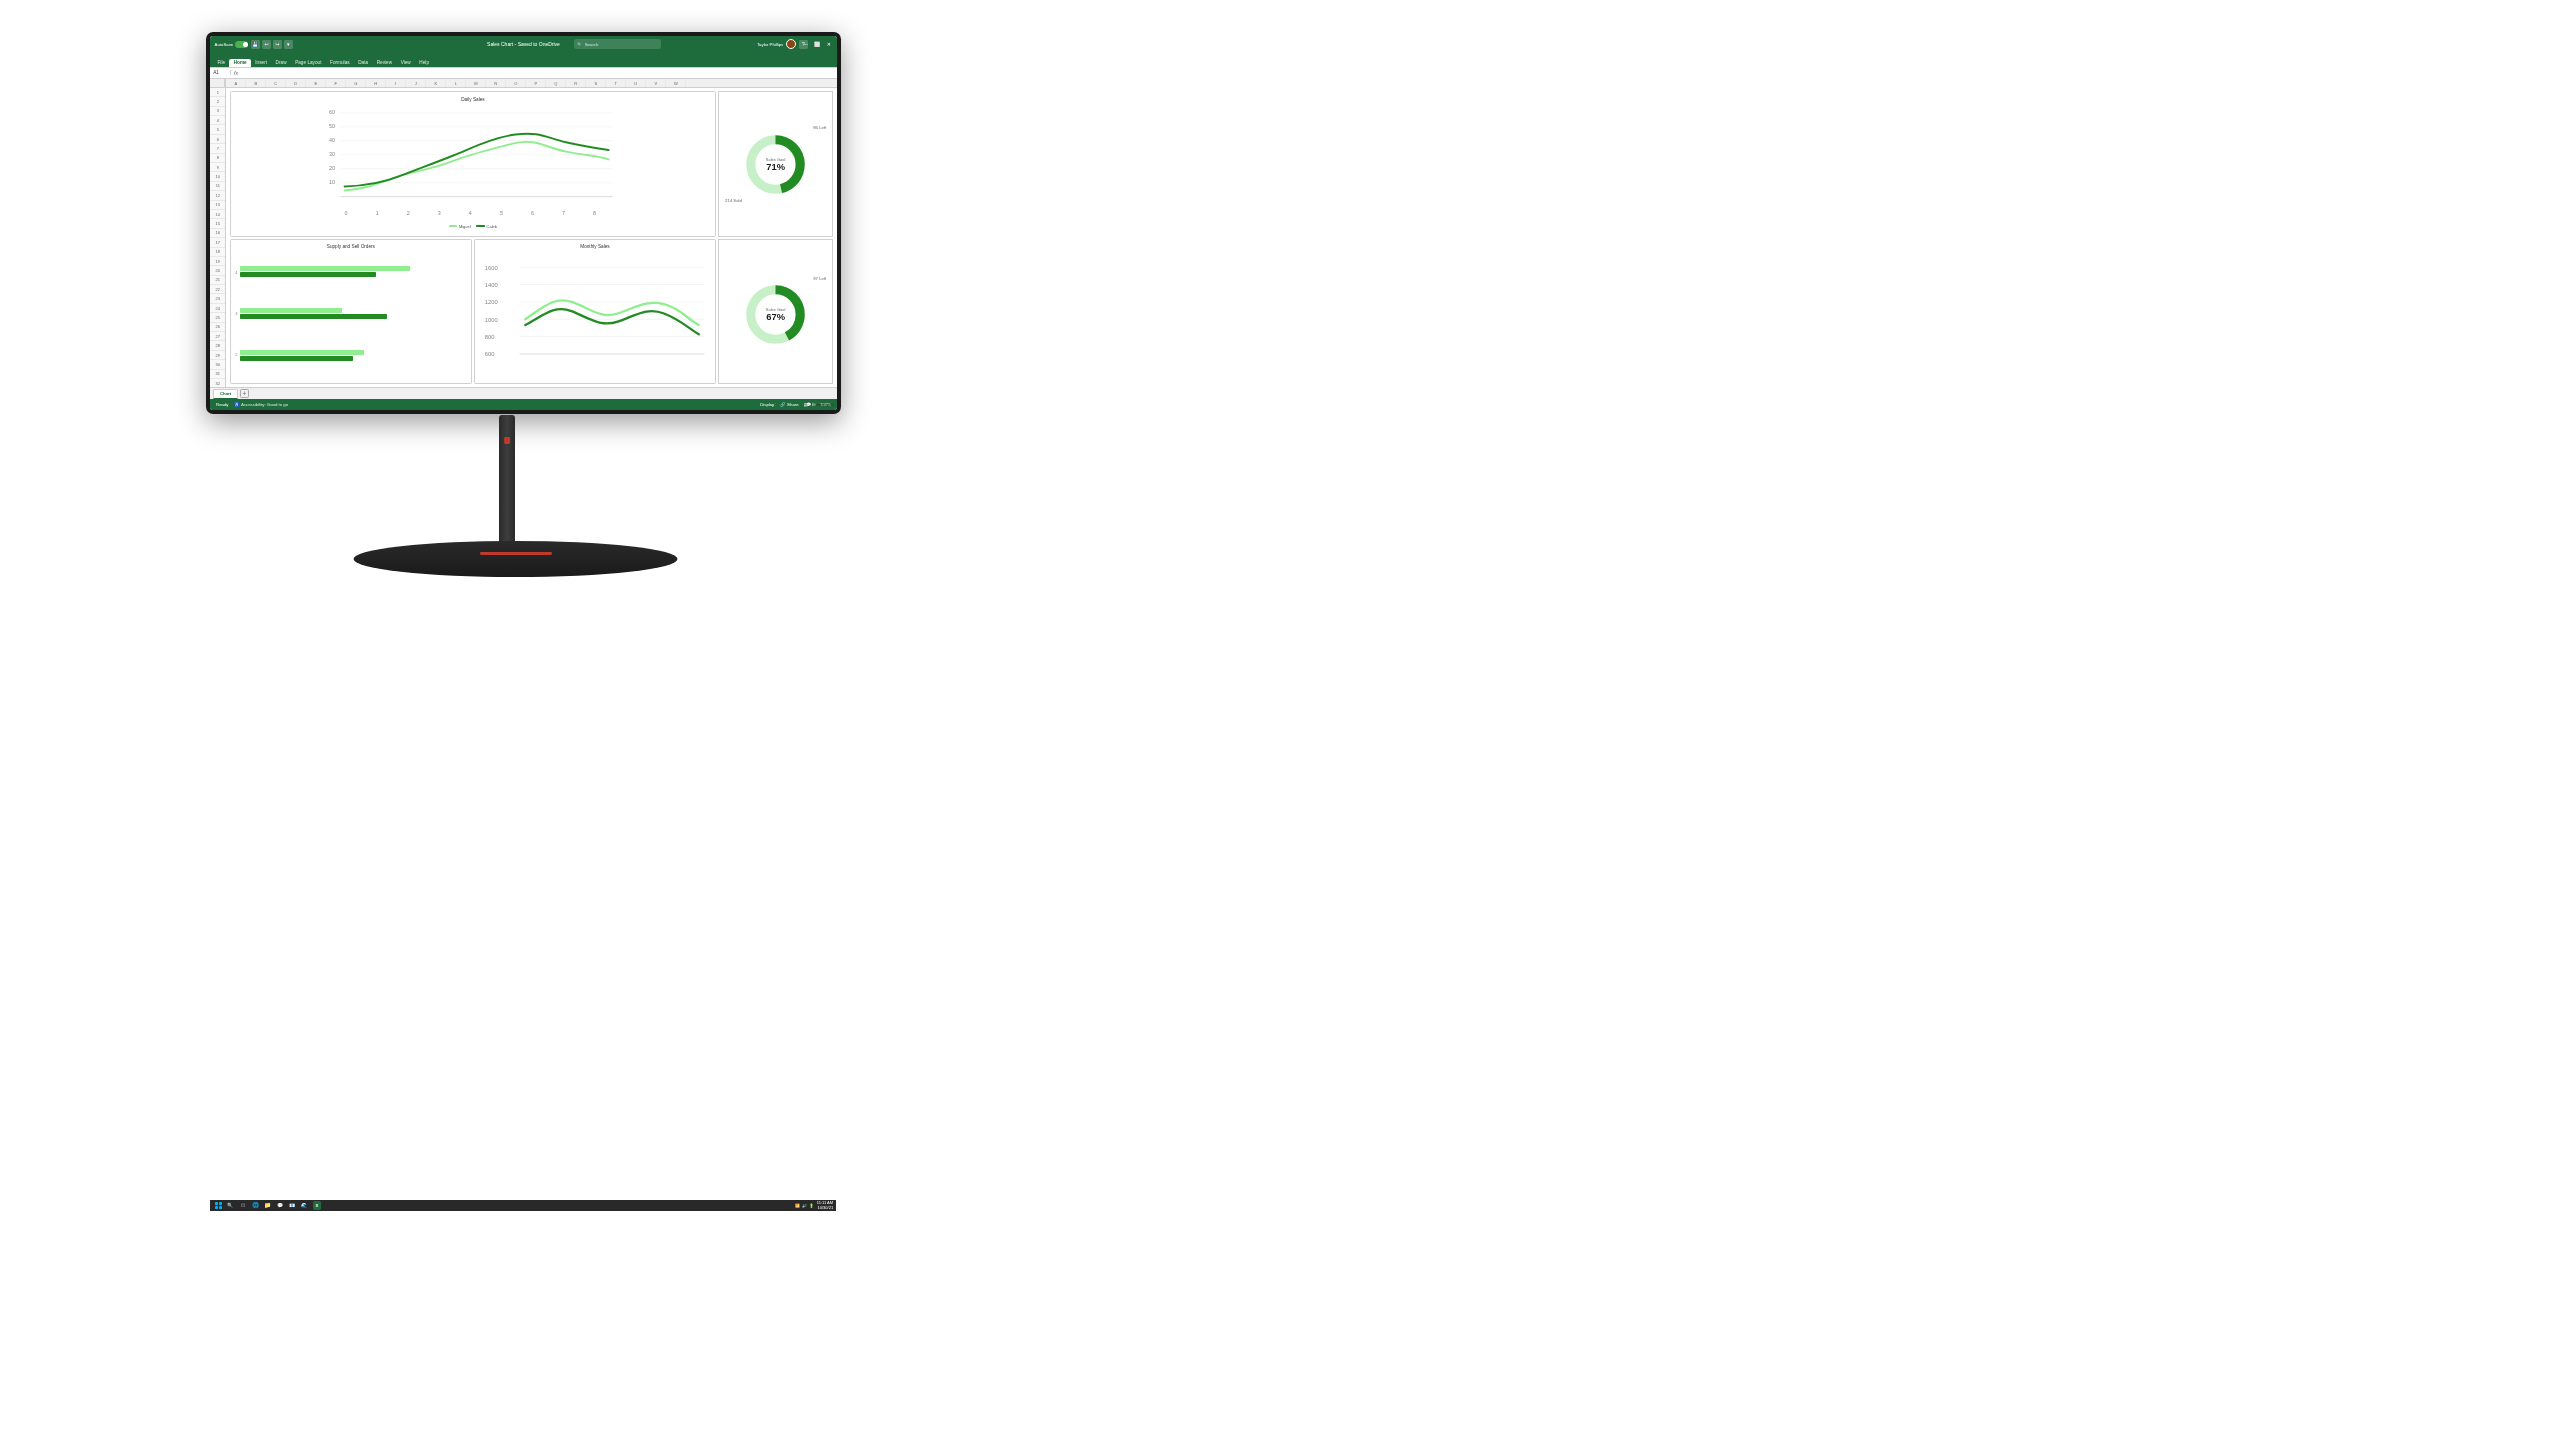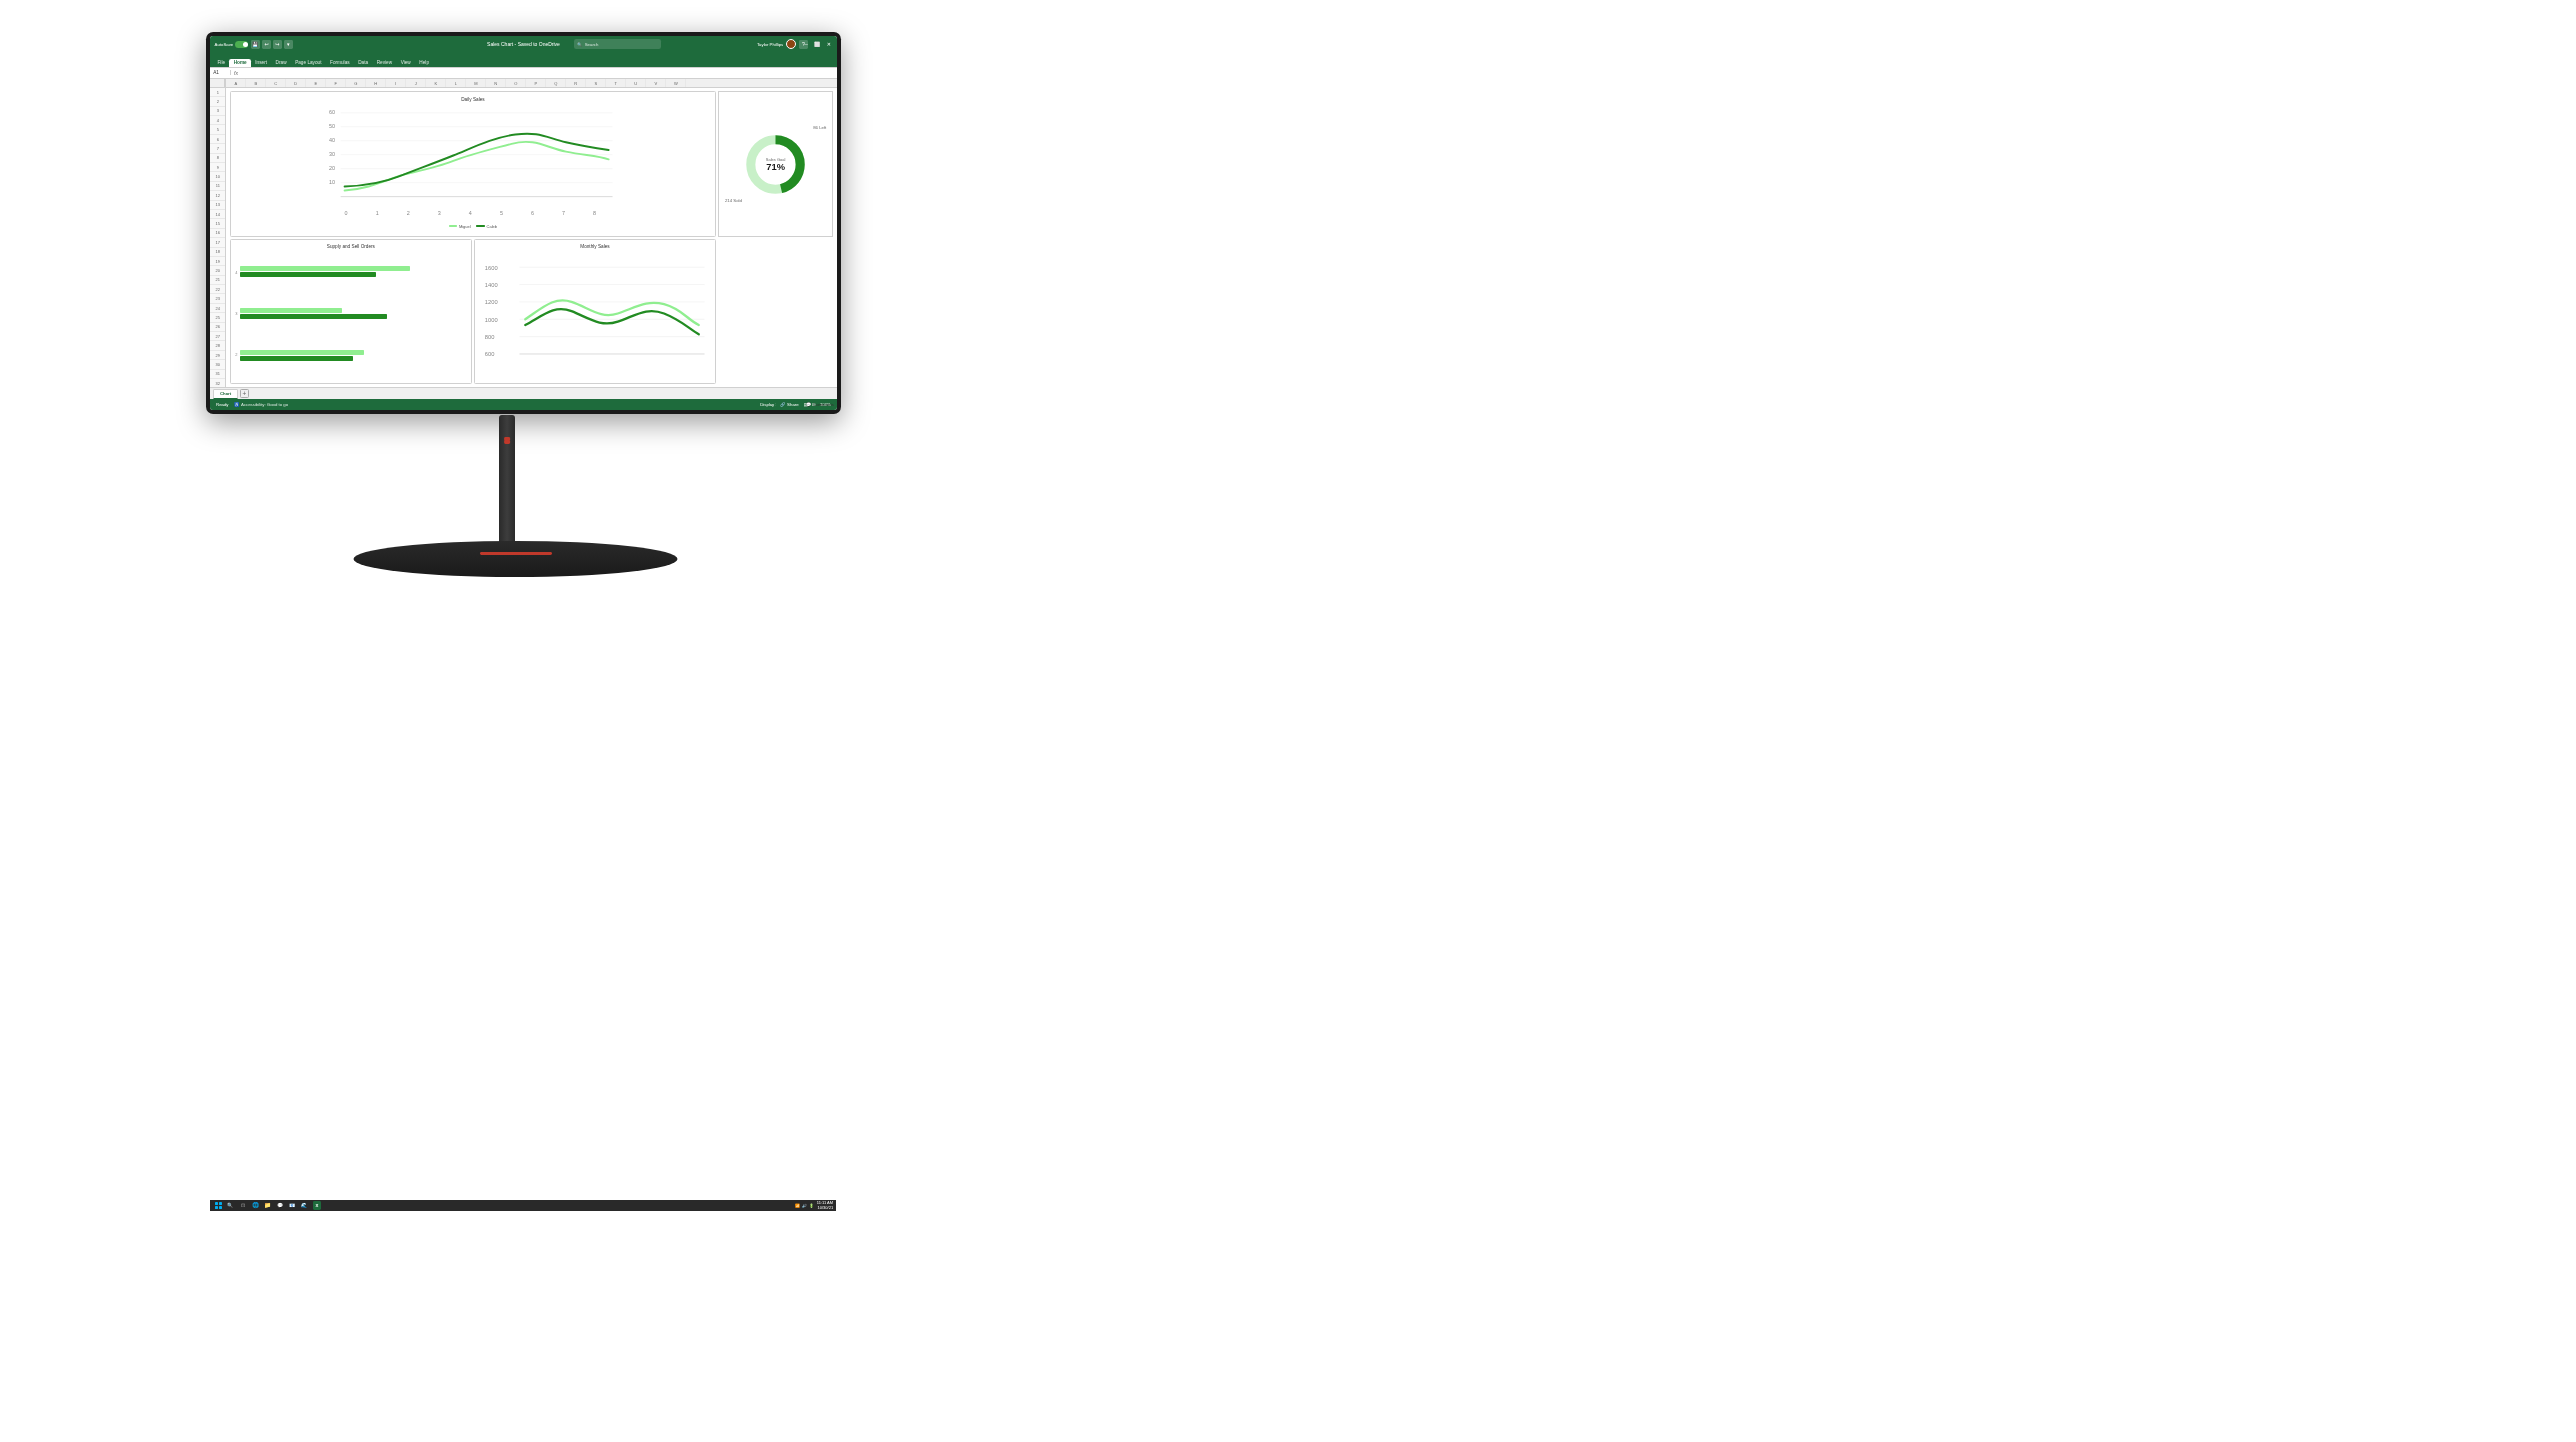--- a/index.html
+++ b/index.html
@@ -884,20 +884,34 @@
                       <line x1="35" y1="70" x2="195" y2="70" stroke="#e8e8e8" stroke-width="0.4"></line>
                       <line x1="35" y1="85" x2="195" y2="85" stroke="#ccc" stroke-width="0.6"></line>
 
                       <path d="M 40 55 C 55 45, 65 35, 80 40 S 105 55, 120 50 S 145 38, 160 42 S 180 55, 190 60" fill="none" stroke="#90EE90" stroke-width="2" stroke-linecap="round"></path>
 
                       <path d="M 40 60 C 55 52, 65 42, 80 48 S 105 62, 120 57 S 145 44, 160 50 S 180 62, 190 68" fill="none" stroke="#228B22" stroke-width="2" stroke-linecap="round"></path>
                     </svg>
                   </div>
                 </div>
 
+                <div class="donut-chart-2">
+                  <div class="donut-label-top" style="text-align:right;font-size:4.3px;color:#666;width:100%;margin-bottom:1.4px;">97 Left</div>
+                  <div class="donut-wrapper">
+                    <svg viewBox="0 0 100 100" style="width:65px;height:65px;">
+                      <circle cx="50" cy="50" r="38" fill="none" stroke="#c8f0c8" stroke-width="14"></circle>
+
+                      <circle cx="50" cy="50" r="38" fill="none" stroke="#228B22" stroke-width="14" stroke-dasharray="159.97 238.76" stroke-dashoffset="59.69" transform="rotate(-90 50 50)"></circle>
+                    </svg>
+                    <div class="donut-center-text">
+                      <span class="donut-center-label">Sales Goal</span>
+                      <span class="donut-center-pct">67%</span>
+                    </div>
+                  </div>
+                </div>
 
               </div>
             </div>
           </div>
         </div>
 
         <div class="sheet-tabs">
           <div class="sheet-tab active">Chart</div>
           <div class="add-sheet-btn">+</div>
         </div>

